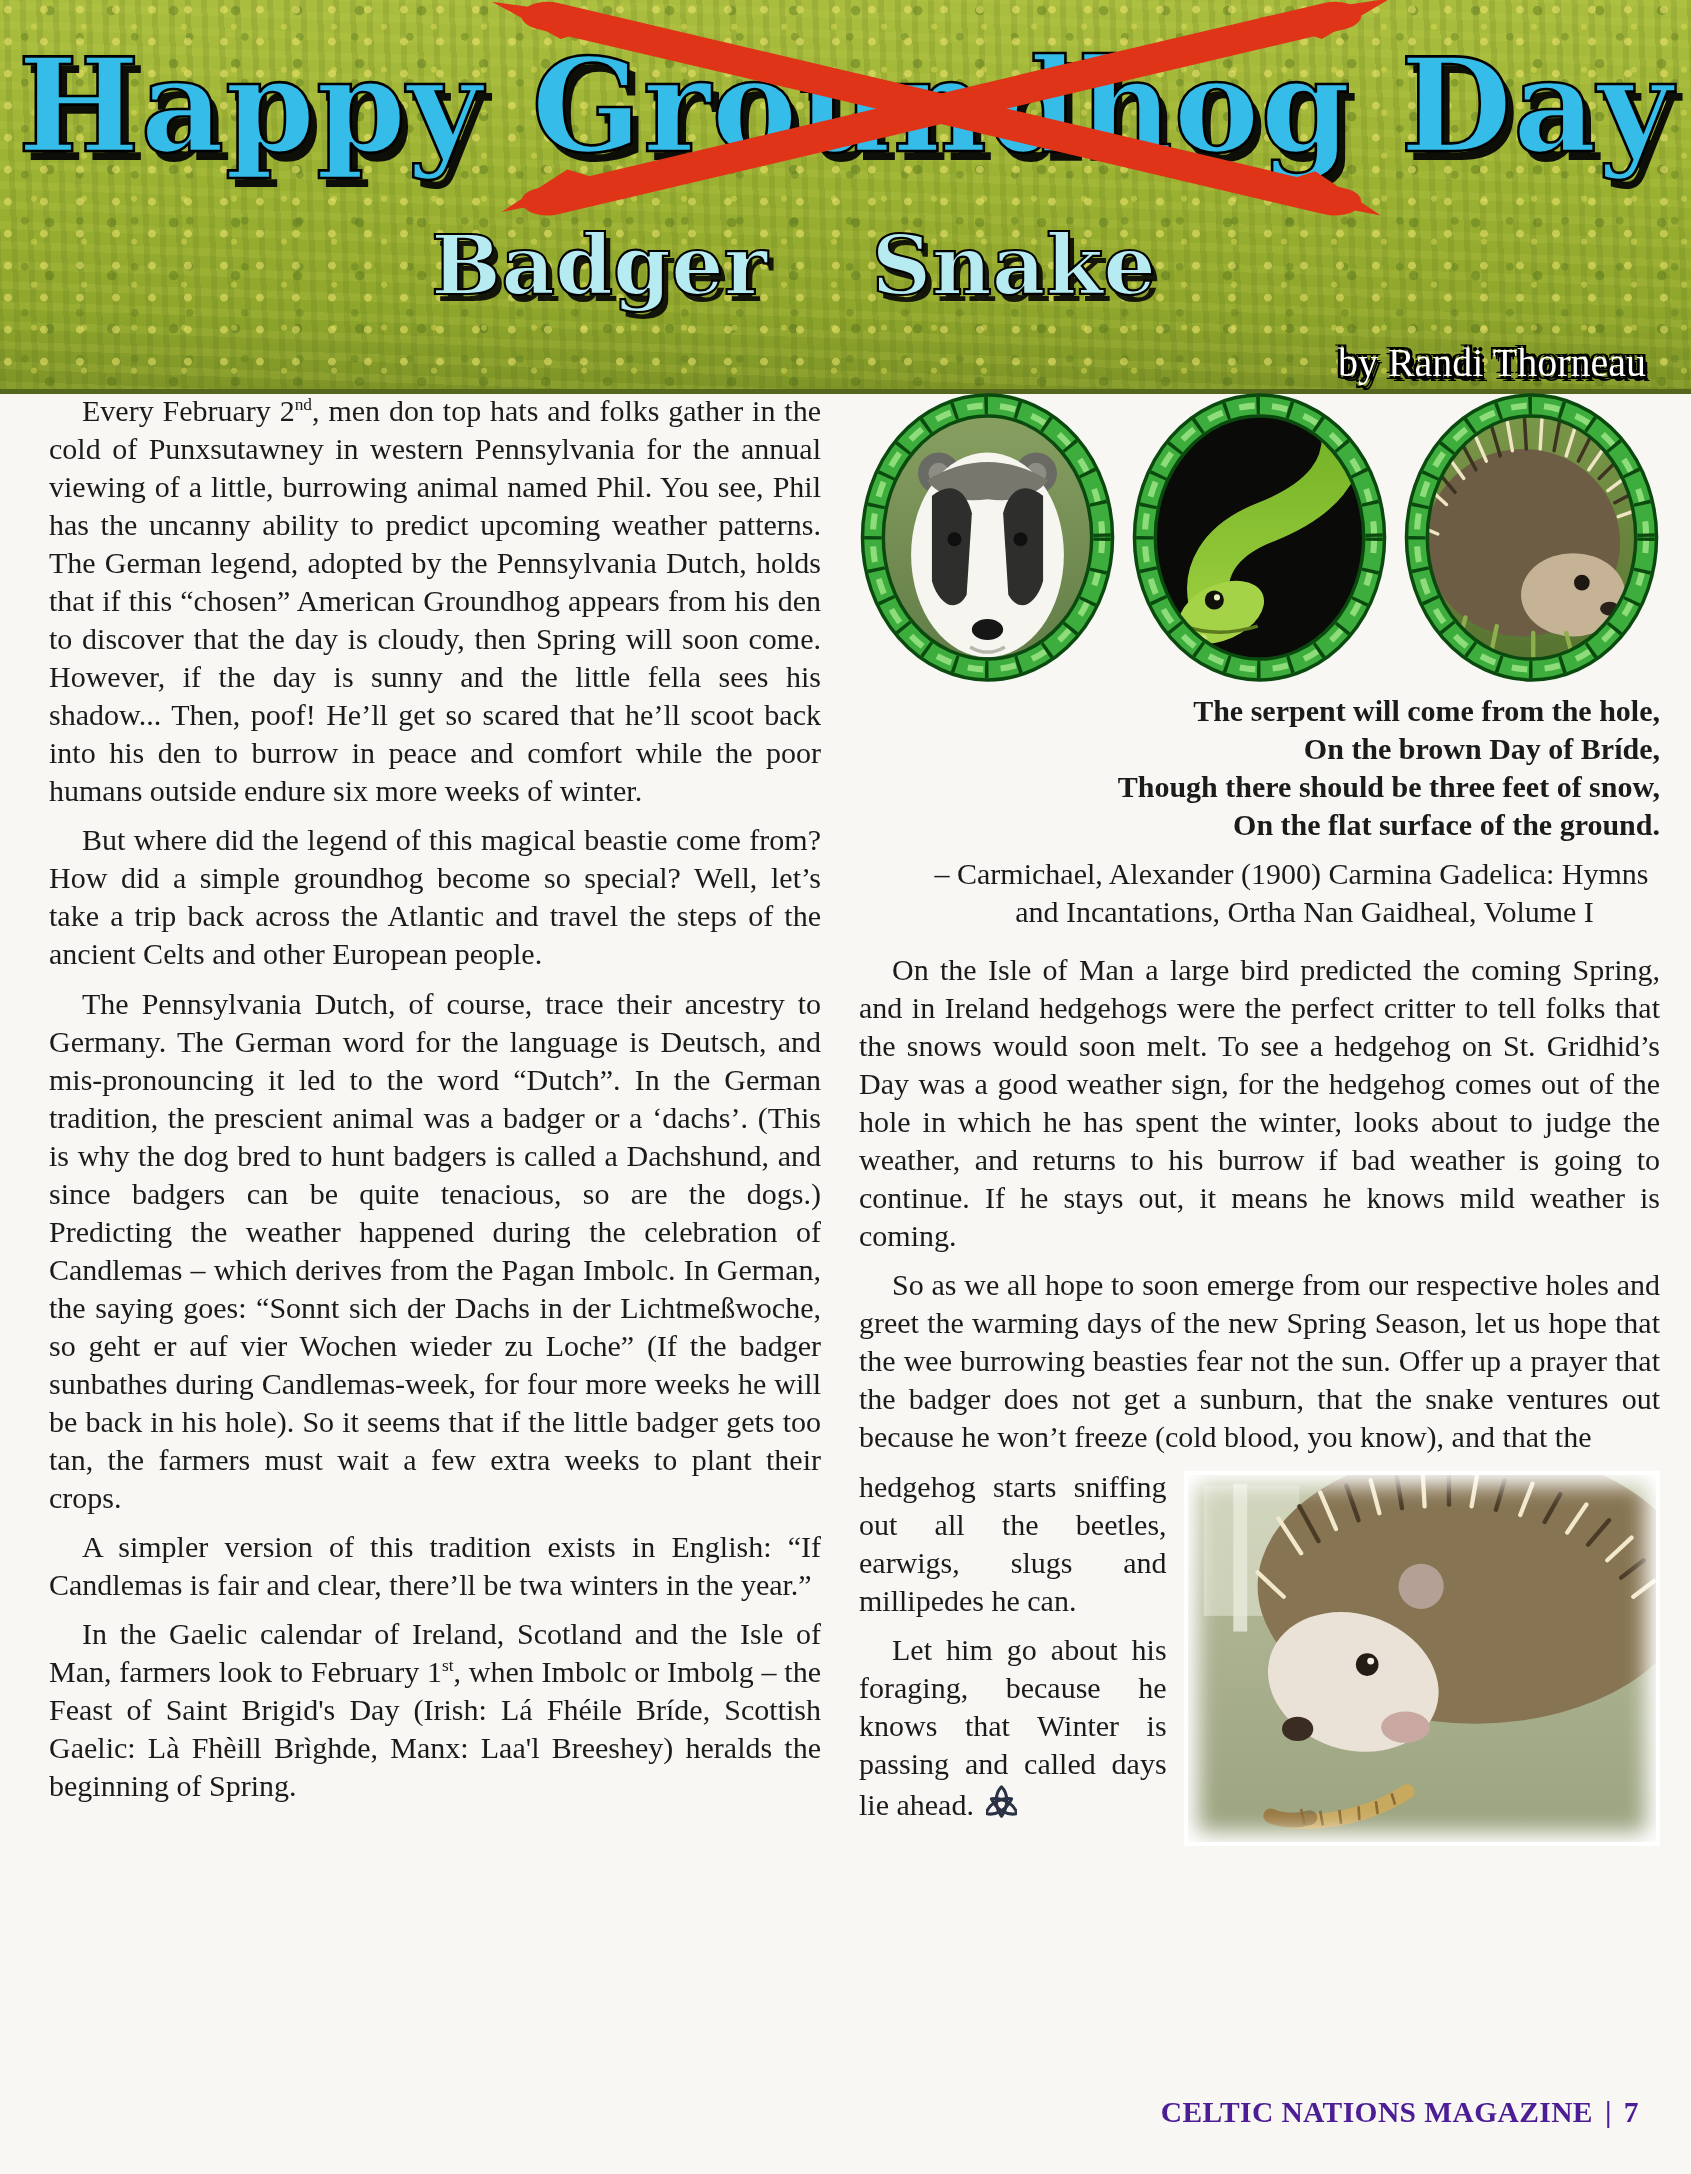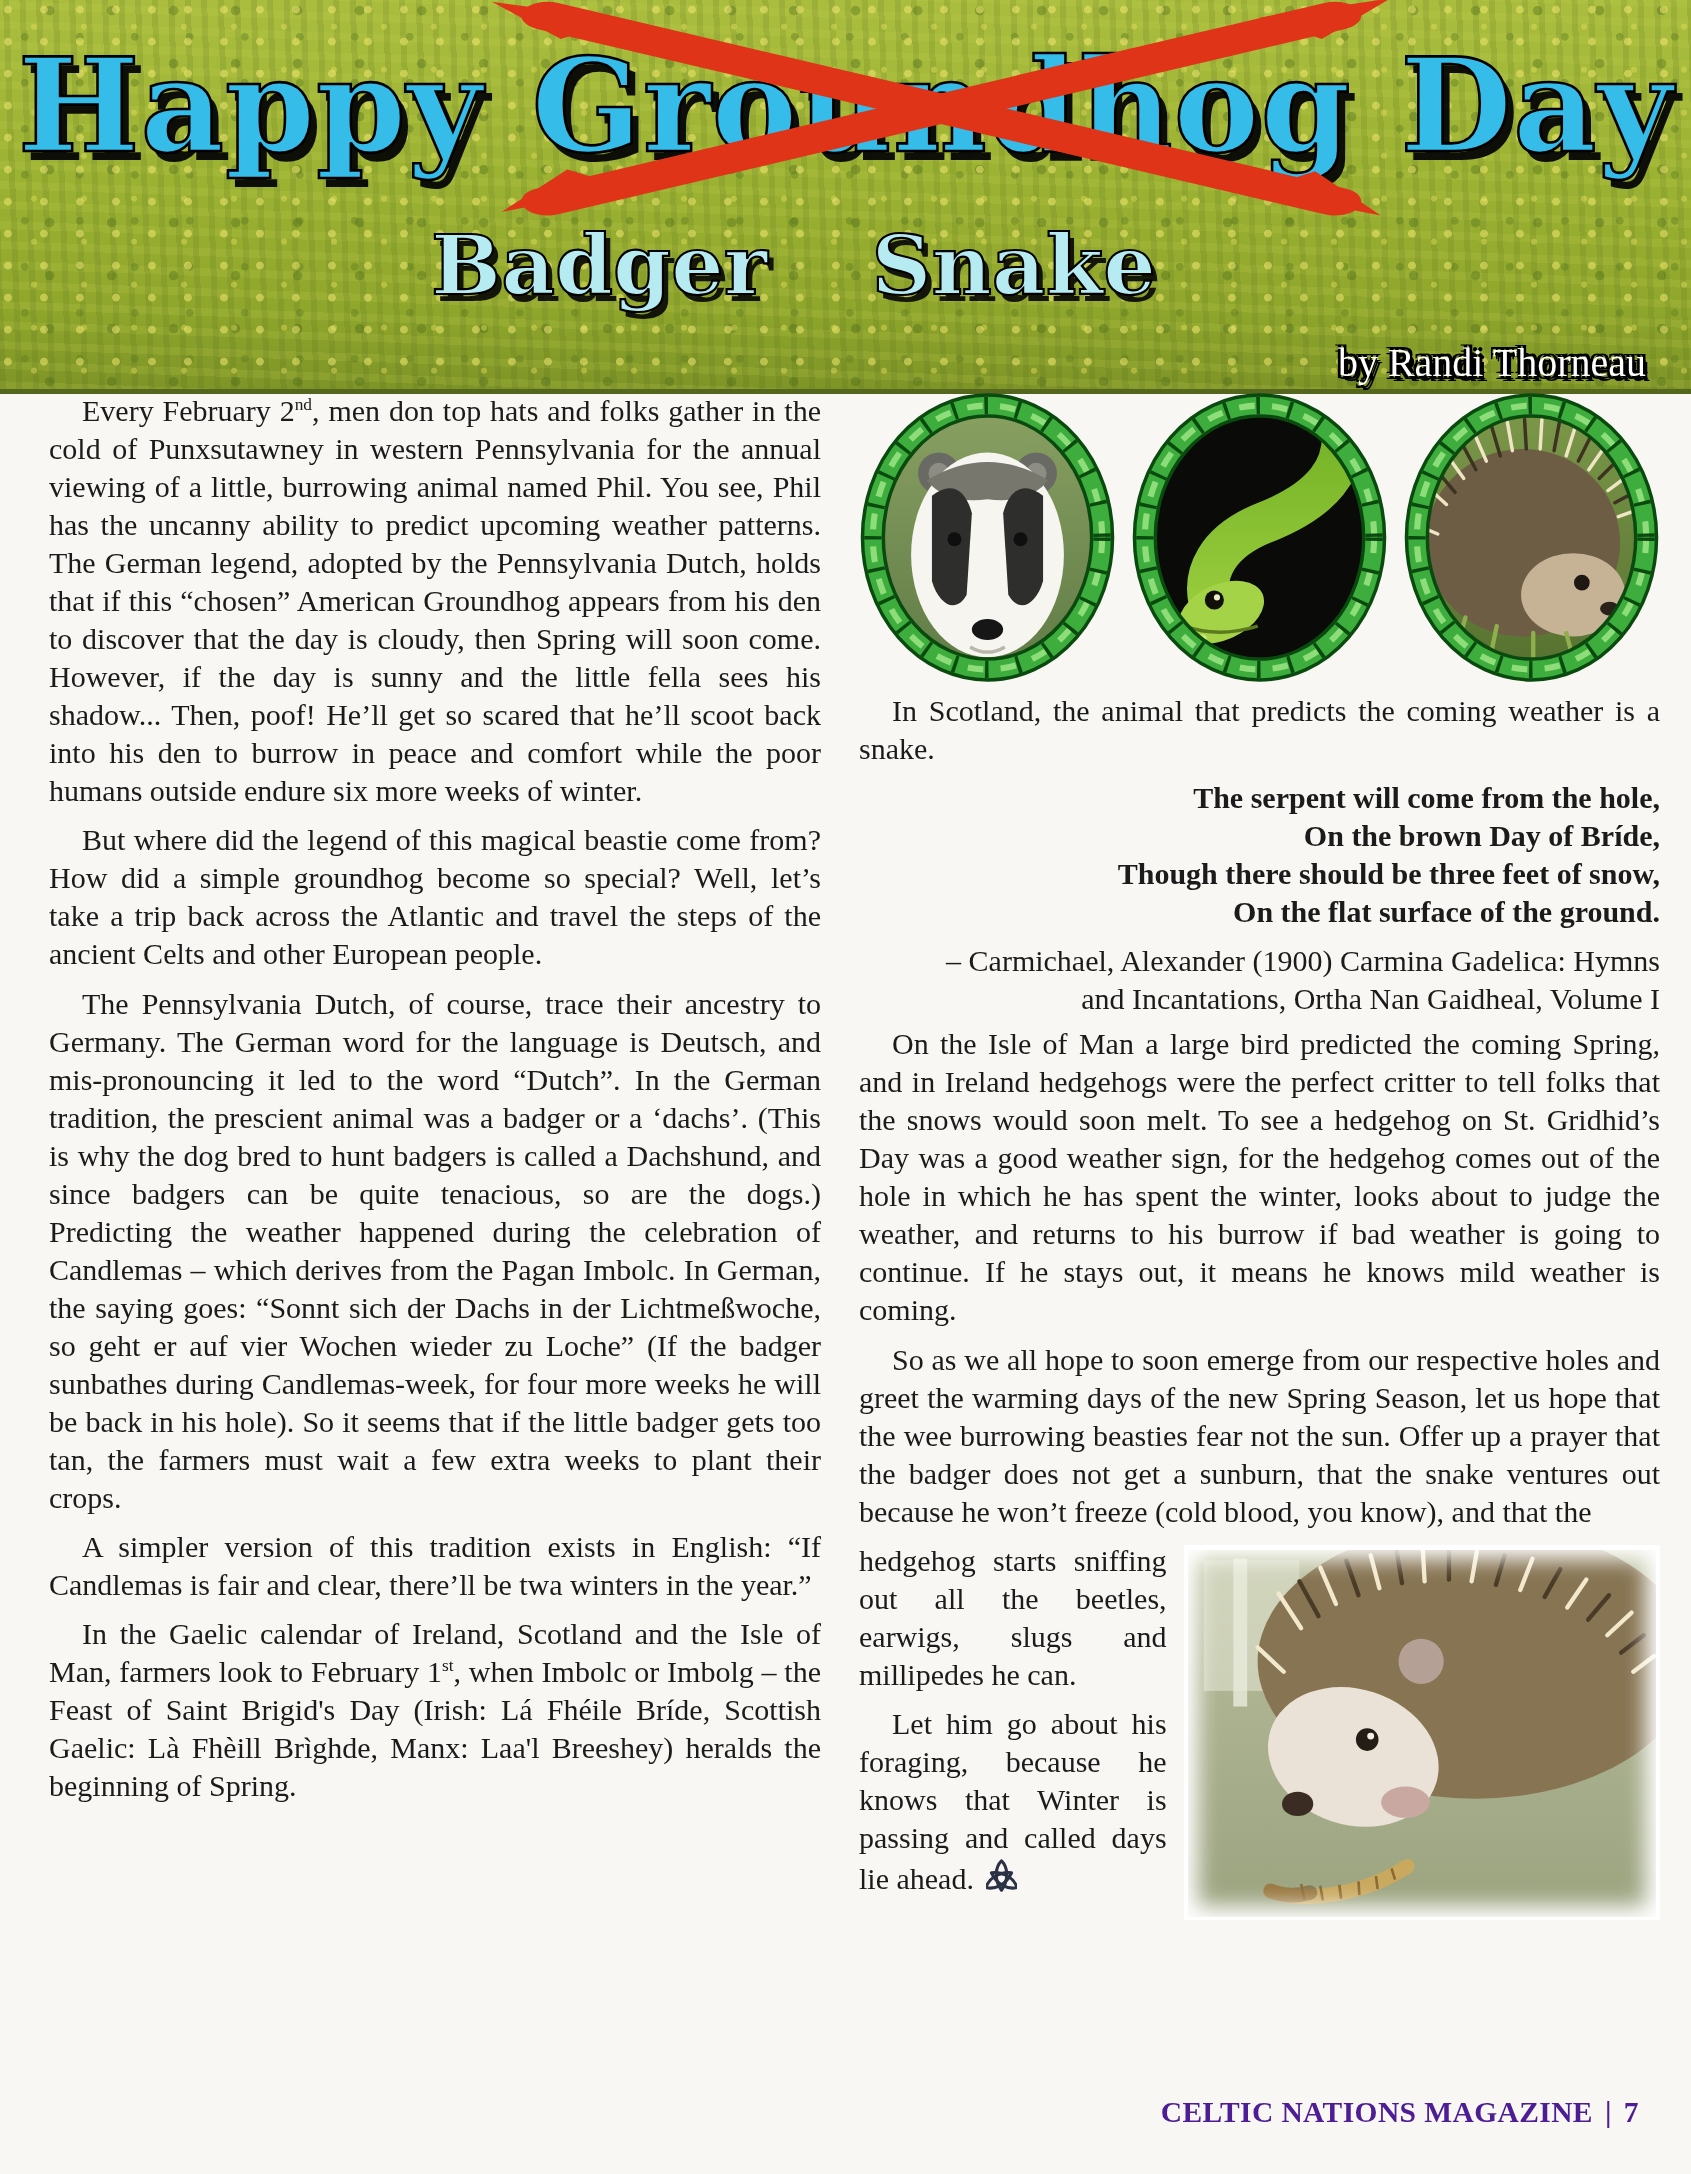--- a/index.html
+++ b/index.html
@@ -39,21 +39,21 @@
   .col p.cont{text-indent:0;margin-top:0;}
   .col-left{left:49px;top:392px;width:772px;}
   .col-right{left:859px;top:393px;width:801px;}
   sup.ord{font-size:58%;vertical-align:super;line-height:0;}
 
   .medallion-row{display:flex;justify-content:space-between;width:100%;height:290px;margin-bottom:8.7px;}
   .medallion{width:257px;height:289px;}
 
   .quote{margin:1.7px 0 11.3px 26px;}
   .quote div{text-align:right;font-weight:bold;}
-  .attribution{padding-left:90px;text-indent:-26px;text-align:right;margin-bottom:7px;}
+  .attribution{padding-left:90px;text-indent:-26px;text-align:center;margin-bottom:20px;}
 
   .photo-hedgehog{float:right;width:476px;height:375px;margin:3.5px 0 0 17.4px;position:relative;
     background:#ffffff;padding:4.3px;box-sizing:border-box;}
   .photo-vignette{position:absolute;left:0;top:0;right:0;bottom:0;
     box-shadow:inset 0 0 21px 14px #ffffff;pointer-events:none;}
 
   .triquetra{display:inline-block;width:31px;height:37px;vertical-align:-5.2px;margin-left:12px;}
 
   .footer{position:absolute;top:2096px;right:52px;font-weight:bold;font-size:29.5px;
     letter-spacing:0.4px;color:#4c1d95;font-family:"Liberation Serif",serif;}
@@ -198,21 +198,20 @@
               <line x1="196" y1="306" x2="188" y2="276"></line>
           </g>
         </g>
         <ellipse cx="148" cy="166" rx="132" ry="152" fill="none" stroke="#0a4a0e" stroke-width="28"></ellipse>
         <ellipse cx="148" cy="166" rx="132" ry="152" fill="none" stroke="#3dae3d" stroke-width="20"></ellipse>
         <ellipse cx="148" cy="166" rx="132" ry="152" fill="none" stroke="#8fdd7a" stroke-width="7" stroke-dasharray="18 20"></ellipse>
         <ellipse cx="148" cy="166" rx="132" ry="152" fill="none" stroke="#0a4a0e" stroke-width="20" stroke-dasharray="4 33"></ellipse>
       </svg>
     </div>
 
-    <p>In Scotland, the animal that predicts the coming weather is a snake.</p>
 
     <div class="quote">
       <div>The serpent will come from the hole,</div>
       <div>On the brown Day of Bríde,</div>
       <div>Though there should be three feet of snow,</div>
       <div>On the flat surface of the ground.</div>
     </div>
     <div class="attribution">– Carmichael, Alexander (1900) Carmina Gadelica: Hymns and Incantations, Ortha Nan Gaidheal, Volume I</div>
 
     <p>On the Isle of Man a large bird predicted the coming Spring, and in Ireland hedgehogs were the perfect critter to tell folks that the snows would soon melt. To see a hedgehog on St. Gridhid’s Day was a good weather sign, for the hedgehog comes out of the hole in which he has spent the winter, looks about to judge the weather, and returns to his burrow if bad weather is going to continue. If he stays out, it means he knows mild weather is coming.</p>

